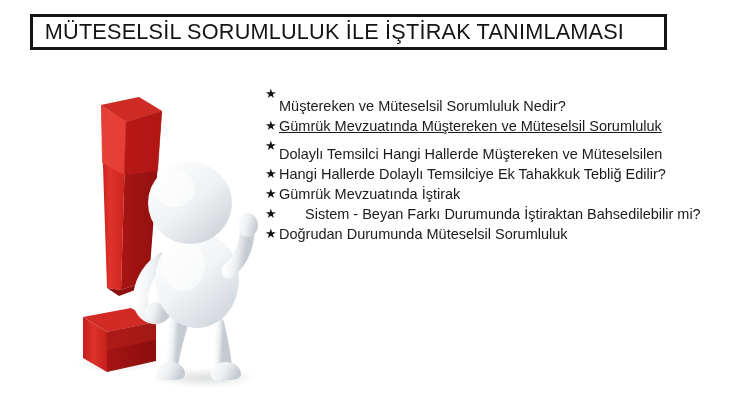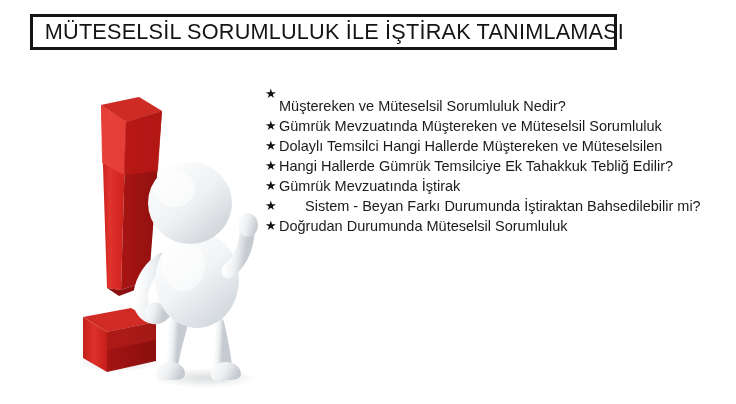--- a/index.html
+++ b/index.html
@@ -14,21 +14,21 @@
     overflow: hidden;
     font-family: "Liberation Sans", "DejaVu Sans", sans-serif;
     color: #1a1a1a;
   }
 
   
   #title-frame {
     position: absolute;
     left: 30px;
     top: 14px;
-    width: 587px;
+    width: 637px;
     height: 36px;
     box-sizing: border-box;
     border: 3px solid #151515;
     background: #ffffff;
     display: flex;
     align-items: center;
   }
   #title-text {
     font-size: 22px;
     line-height: 22px;
@@ -193,35 +193,35 @@
   <div class="bullet-row">
     <span class="bullet-star">★</span>
     <span class="bullet-text-wrap">
       <span class="bullet-line" style="display: block; margin-top: 12px;">Müştereken ve Müteselsil Sorumluluk Nedir?</span>
     </span>
   </div>
 
   <div class="bullet-row">
     <span class="bullet-star">★</span>
     <span class="bullet-text-wrap">
-      <span class="bullet-line" style="display: block;">Gümrük Mevzuatında Müştereken ve Müteselsil Sorumluluk</span>
-    </span>
-  </div>
-
-  <div class="bullet-row">
-    <span class="bullet-star">★</span>
-    <span class="bullet-text-wrap">
-      <span class="bullet-line" style="display: block;">Dolaylı Temsilci Hangi Hallerde Müştereken ve Müteselsilen</span>
-    </span>
-  </div>
-
-  <div class="bullet-row">
-    <span class="bullet-star">★</span>
-    <span class="bullet-text-wrap">
-      <span class="bullet-line" style="display: block;">Hangi Hallerde Gümrük Temsilciye Ek Tahakkuk Tebliğ Edilir?</span>
+      <span class="bullet-line" style="display: block; text-decoration: underline;">Gümrük Mevzuatında Müştereken ve Müteselsil Sorumluluk</span>
+    </span>
+  </div>
+
+  <div class="bullet-row">
+    <span class="bullet-star">★</span>
+    <span class="bullet-text-wrap">
+      <span class="bullet-line" style="display: block; margin-top: 8px;">Dolaylı Temsilci Hangi Hallerde Müştereken ve Müteselsilen</span>
+    </span>
+  </div>
+
+  <div class="bullet-row">
+    <span class="bullet-star">★</span>
+    <span class="bullet-text-wrap">
+      <span class="bullet-line" style="display: block;">Hangi Hallerde Dolaylı Temsilciye Ek Tahakkuk Tebliğ Edilir?</span>
     </span>
   </div>
 
   <div class="bullet-row">
     <span class="bullet-star">★</span>
     <span class="bullet-text-wrap">
       <span class="bullet-line" style="display: block;">Gümrük Mevzuatında İştirak</span>
     </span>
   </div>
 

